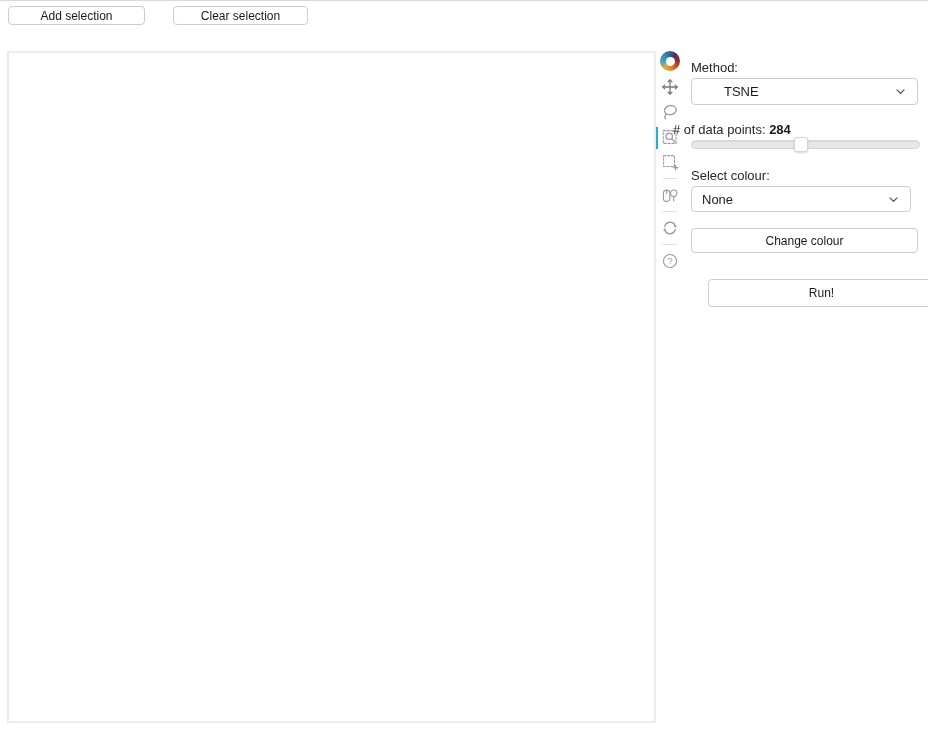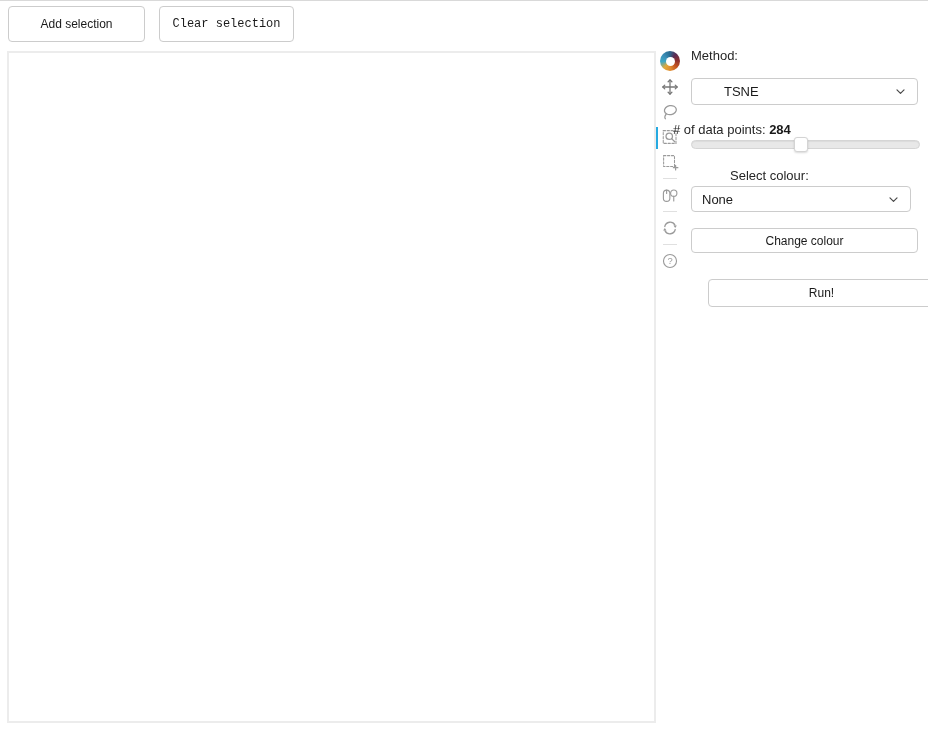--- a/index.html
+++ b/index.html
@@ -8,32 +8,32 @@
     background: #ffffff;
     font-family: "Liberation Sans", sans-serif;
     overflow: hidden;
     position: relative;
   }
   .top-border { position: absolute; top: 0; left: 0; width: 928px; height: 1px; background: #d9d9d9; }
 
   
   .btn {
     position: absolute;
-    height: 36px;
+    height: 19px;
     background: #ffffff;
     border: 1px solid #cccccc;
     border-radius: 4px;
     font-size: 12px;
     color: #1a1a1a;
     display: flex; align-items: center; justify-content: center;
     cursor: pointer;
     white-space: nowrap;
   }
   #add-selection { left: 8px; top: 6px; width: 137px; }
-  #clear-selection { left: 159px; top: 6px; width: 135px; font-family: Liberation Mono, monospace; }
+  #clear-selection { left: 173px; top: 6px; width: 135px; }
 
   
   .plot-canvas {
     position: absolute;
     left: 7px; top: 51px;
     width: 649px; height: 672px;
     background: #ffffff;
     border: 2px solid #ececec;
   }
 
@@ -69,24 +69,24 @@
   .bokeh-logo .hole { width: 9px; height: 9px; border-radius: 50%; background: #ffffff; }
   .help-q {
     font-size: 12.5px; fill: #9a9a9a; stroke: none;
     font-family: "Liberation Sans", sans-serif;
   }
   .widget-label {
     position: absolute;
     font-size: 13px; color: #262626;
     white-space: nowrap;
   }
-  #method-label { top: 48px; left: 0; }
+  #method-label { top: 60px; left: 0; }
   #points-label { top: 122px; left: 0; }
   #points-label b { font-weight: bold; color: #1a1a1a; }
-  #colour-label { top: 168px; left: 0; margin-left: 39px; }
+  #colour-label { top: 168px; left: 0; }
 
   .select {
     position: absolute;
     height: 27px;
     background: #ffffff;
     border: 1px solid #cccccc;
     border-radius: 4px;
     display: flex; align-items: center;
     padding: 0 10px;
     font-size: 13px; color: #1a1a1a;

